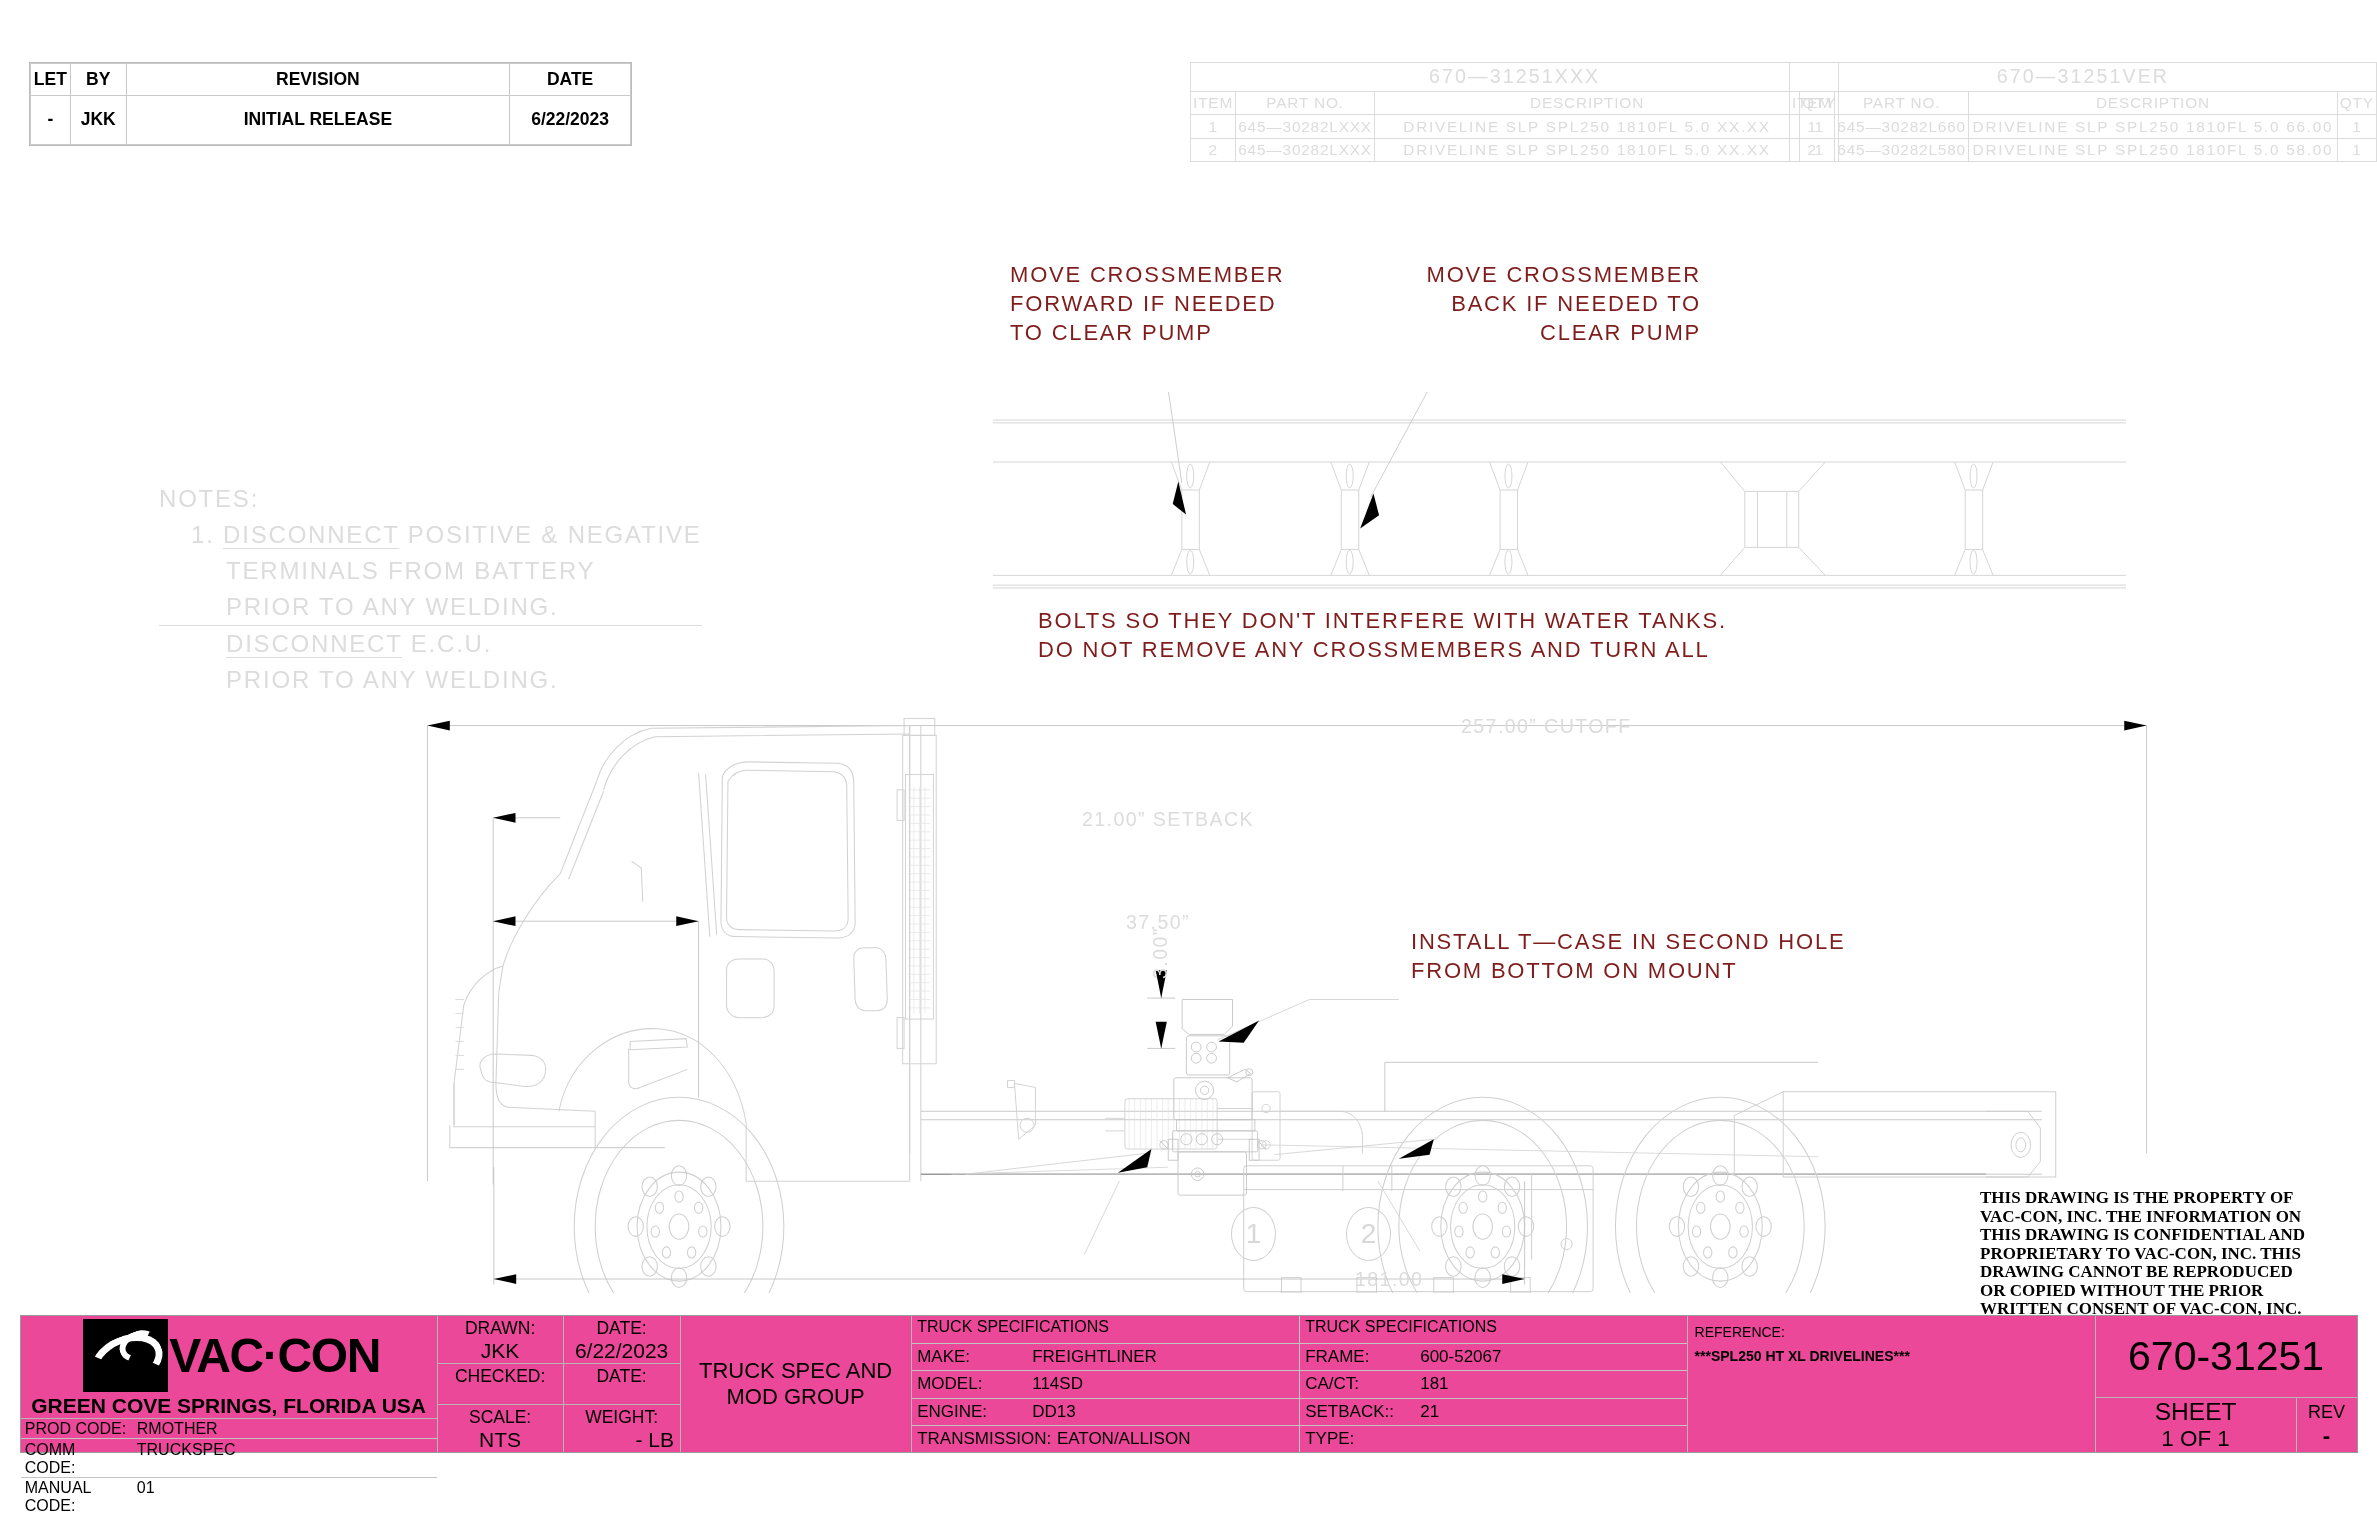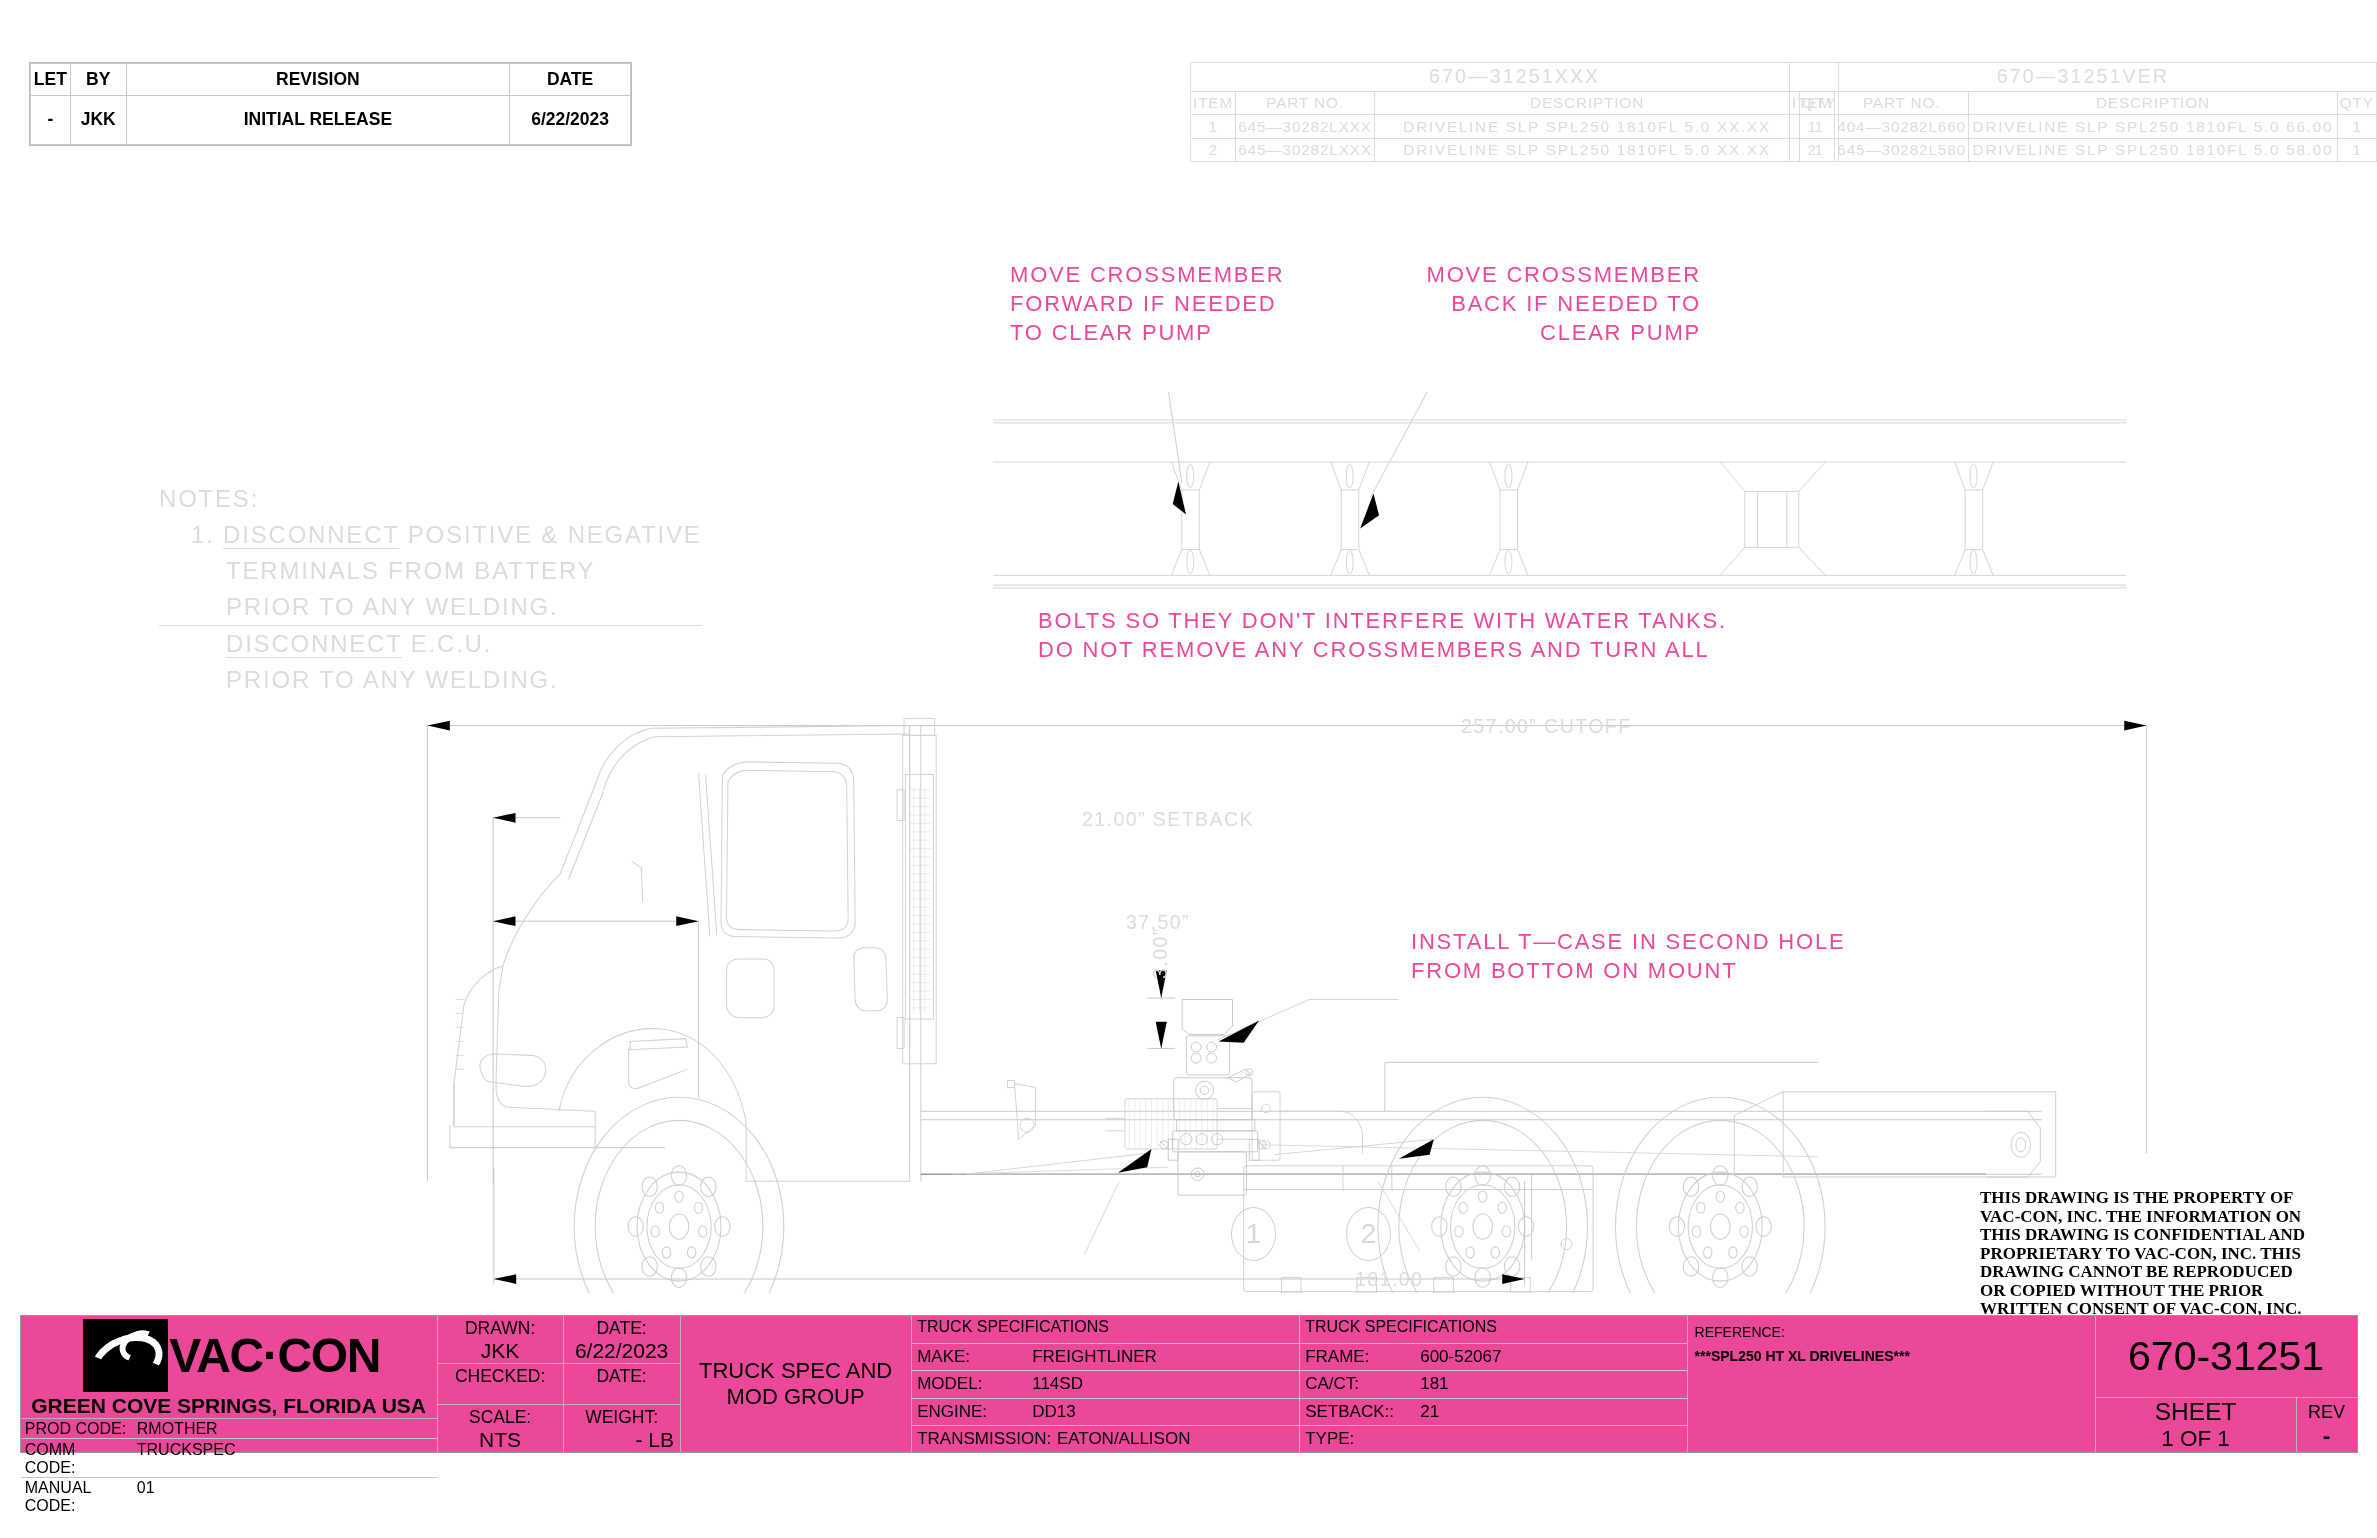--- a/index.html
+++ b/index.html
@@ -31,21 +31,21 @@
 
   
   #notes{left:159px;top:481px;}
   #notes .nt{font-size:24px;line-height:36px;letter-spacing:1.8px;color:#dcdcdc;
              white-space:nowrap;font-family:"Liberation Sans",sans-serif;}
   #notes .ind{padding-left:32px;}
   #notes .ind2{padding-left:67px;}
   .ul{border-bottom:0.7px solid #dcdcdc;}
 
   
-  .callout{color:#ec4899;font-size:22px;line-height:29px;letter-spacing:1.8px;
+  .callout{color:#7f1d1d;font-size:22px;line-height:29px;letter-spacing:1.8px;
            white-space:nowrap;font-family:"Liberation Sans",sans-serif;}
   .dimtxt{color:#dcdcdc;font-size:19.6px;letter-spacing:1.4px;white-space:nowrap;
           font-family:"Liberation Sans",sans-serif;}
 
   
   .balloon{position:absolute;width:43px;height:52px;border:0.7px solid #d0d0d0;
            border-radius:50%;color:#d8d8d8;font-size:28px;text-align:center;
            line-height:52px;font-family:"Liberation Sans",sans-serif;}
 
   
@@ -171,21 +171,21 @@
     <td class="ttl" colspan="4">670—31251VER</td>
   </tr>
   <tr>
     <td class="w-item">ITEM</td>
     <td class="w-part">PART NO.</td>
     <td class="w-desc">DESCRIPTION</td>
     <td class="w-qty">QTY</td>
   </tr>
   <tr>
     <td>1</td>
-    <td>404—30282L660</td>
+    <td>645—30282L660</td>
     <td class="desc">DRIVELINE  SLP  SPL250  1810FL  5.0  66.00</td>
     <td>1</td>
   </tr>
   <tr>
     <td>2</td>
     <td>645—30282L580</td>
     <td class="desc">DRIVELINE  SLP  SPL250  1810FL  5.0  58.00</td>
     <td>1</td>
   </tr>
 </tbody>

